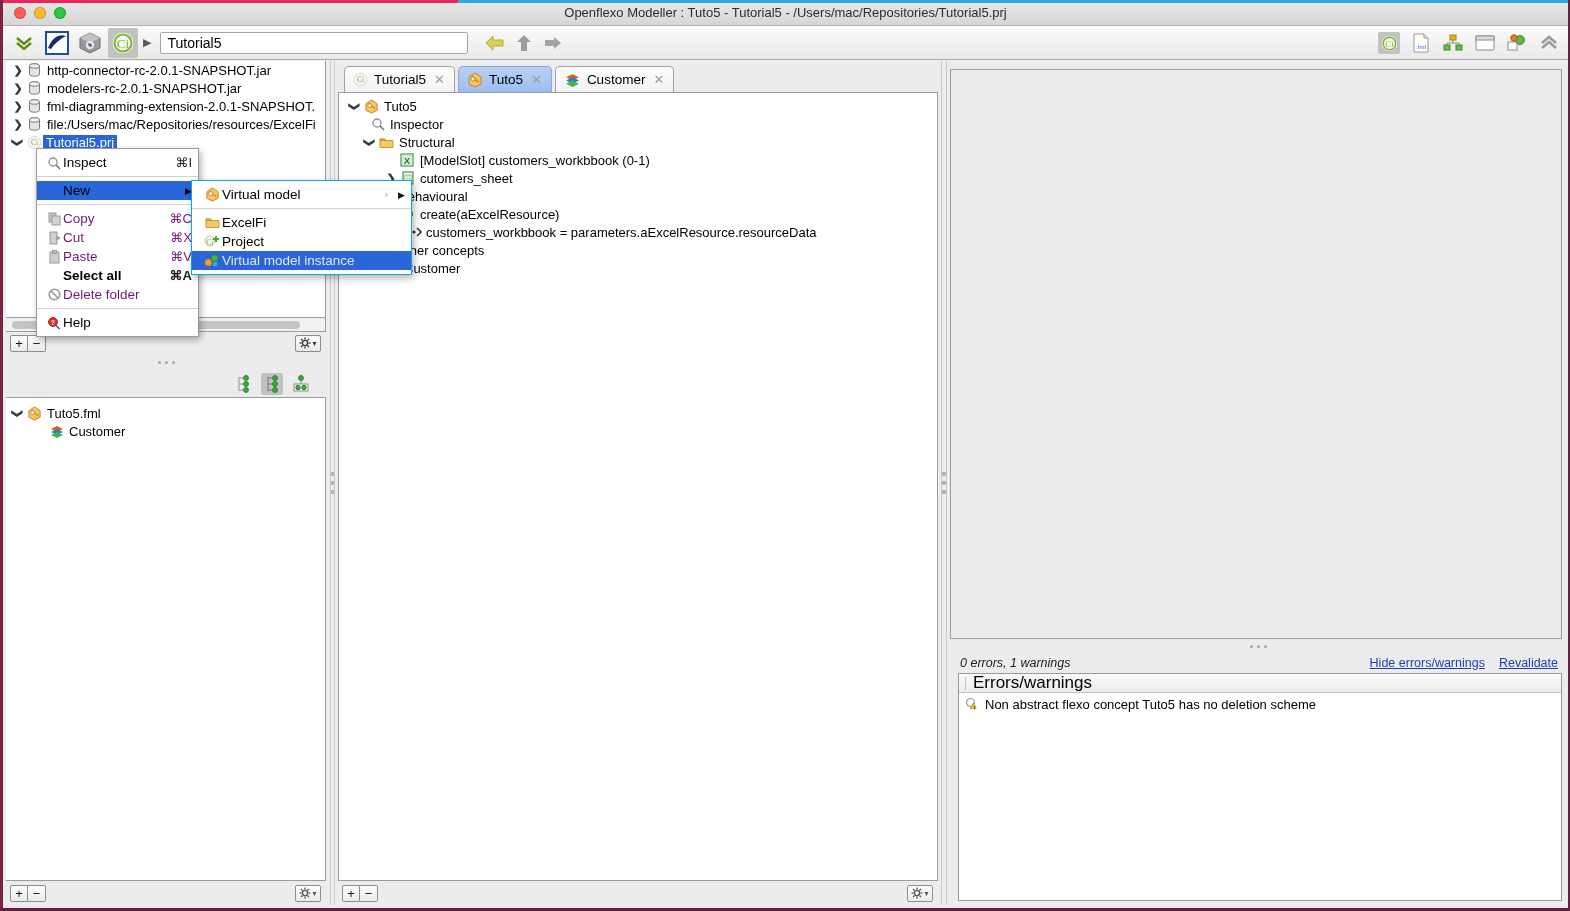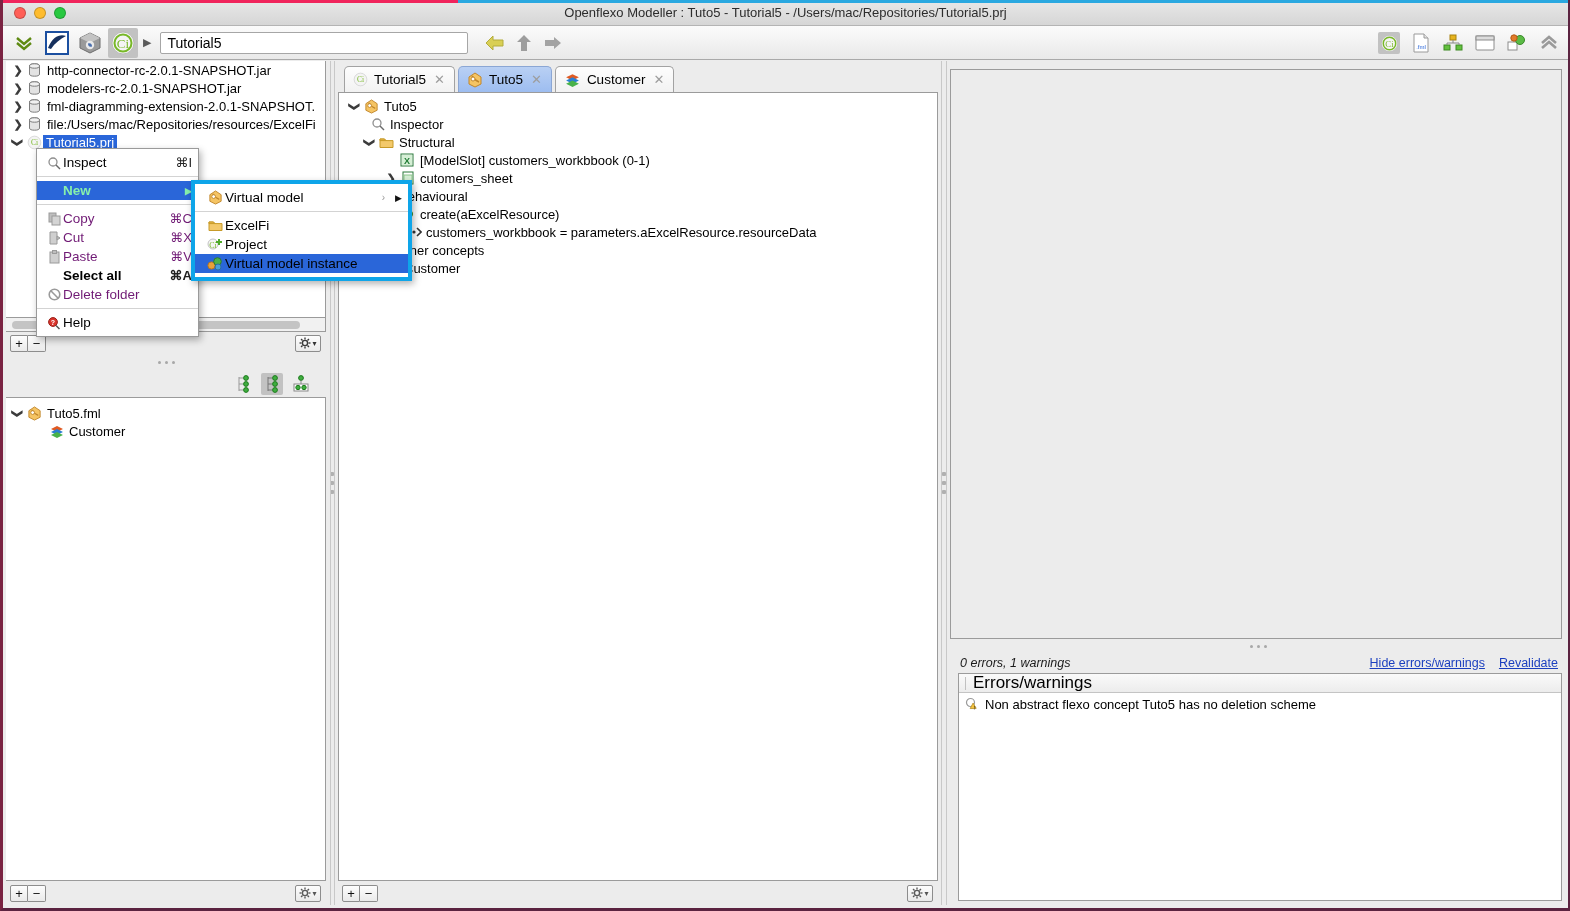--- a/index.html
+++ b/index.html
@@ -297,40 +297,40 @@
   }
   .mi {
     height: 19px;
     display: flex; align-items: center;
     padding: 0 6px 0 8px;
     white-space: nowrap;
   }
   .mi .mico { width: 18px; flex: 0 0 18px; display: flex; align-items: center; justify-content: center; }
   .mi .mlabel { flex: 1; }
   .mi .macc { color: #222; font-size: 13px; padding-left: 10px; }
-  .mi.hl { background: #2a66d9; color: #86efac; font-weight: bold; }
+  .mi.hl { background: #2a66d9; color: #000000; font-weight: normal; }
   .mi.disabled .mlabel, .mi.disabled .macc { color: #701a75; }
   .mi.bold .mlabel { font-weight: bold; }
   .msep { height: 1px; background: #d3d3d3; margin: 4px 0; }
   .submenu-arrow { font-size: 9px; }
 
   .ctxsub {
     position: absolute;
     left: 188px; top: 180px;
     width: 221px;
     background: #fff;
-    border: 4px solid #0ea5e9;
+    border: 1px solid #0ea5e9;
     box-shadow: 2px 3px 7px rgba(0,0,0,.30);
     padding: 4px 0;
     z-index: 51;
     font-size: 13.5px;
   }
   .ctxsub .mi .mico { width: 20px; flex: 0 0 20px; }
   .ctxsub .mi { height: 19px; padding-left: 10px; }
-  .ctxsub .mi.sel { background: #2a66d9; color: #000000; }
+  .ctxsub .mi.sel { background: #2a66d9; color: #e5e5e5; }
   .sub-right { margin-left: auto; display: flex; align-items: center; gap: 10px; color: #111; }
 
   svg { display: block; }
 </style>
 </head>
 <body>
 
 <div id="app">
 
   <div class="titlebar">

